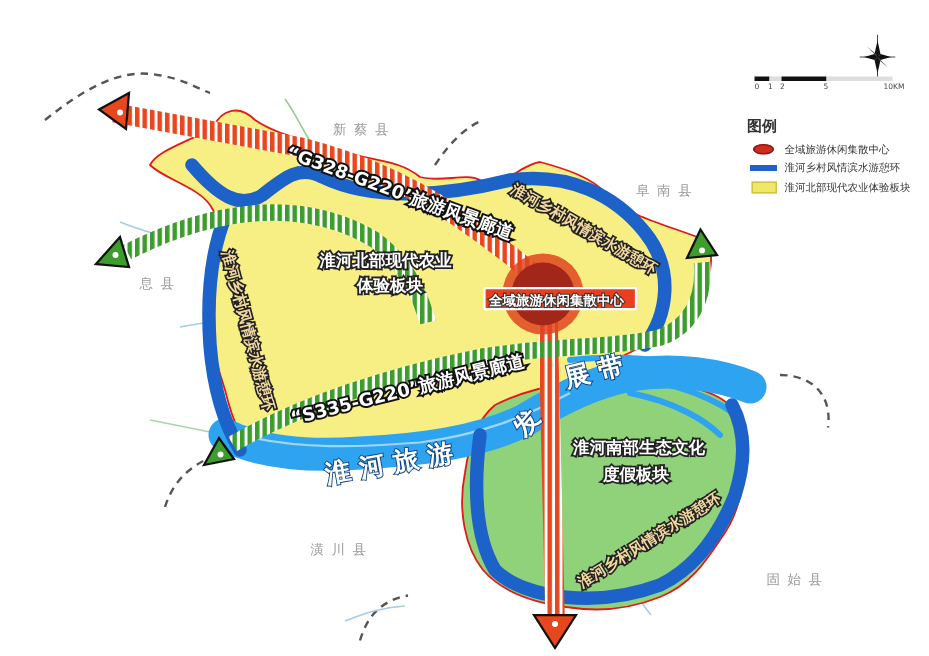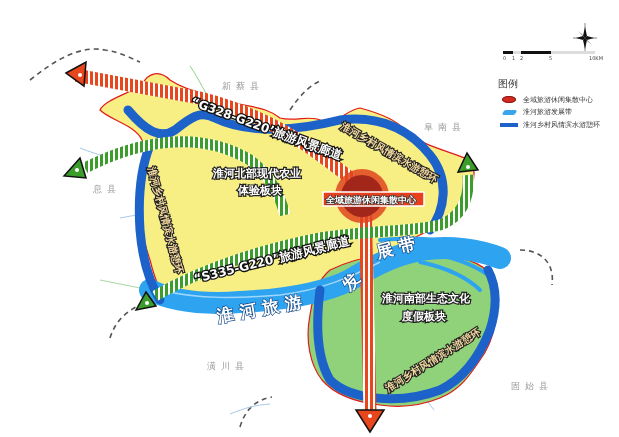--- a/index.html
+++ b/index.html
@@ -7,21 +7,21 @@
     #map-svg { position: absolute; left: 0; top: 0; width: 619px; height: 437px; }
     .county-label { font-size: 9px; fill: #9a9a9a; letter-spacing: 5px; }
     .zone-label { font-size: 11px; font-weight: bold; fill: #ffffff; stroke: #222222; stroke-width: 2.4px; paint-order: stroke; }
     .corridor-label { font-size: 12px; font-weight: bold; fill: #ffffff; stroke: #111111; stroke-width: 2.6px; paint-order: stroke; }
     .ring-label { font-size: 10px; font-weight: bold; fill: #f3d9a0; stroke: #222222; stroke-width: 2.2px; paint-order: stroke; }
     .belt-label { font-size: 17px; font-weight: bold; fill: #ffffff; stroke: #0a3f80; stroke-width: 1.2px; paint-order: stroke; letter-spacing: 6px; }
     .hub-label-bg { fill: #e8401f; stroke: #ffffff; stroke-width: 1.5px; }
     .hub-label { font-size: 9px; font-weight: bold; fill: #ffffff; stroke: #333; stroke-width: 1.4px; paint-order: stroke; }
 
     .legend { position: absolute; left: 498px; top: 77px; width: 120px; }
-    .legend-title { font-size: 10px; font-weight: normal; color: #333; margin-bottom: 3px; }
+    .legend-title { font-size: 10px; font-weight: bold; color: #333; margin-bottom: 3px; }
     .legend-item { display: flex; align-items: center; height: 11px; margin-bottom: 1.5px; }
     .legend-sym { width: 22px; height: 10px; display: flex; align-items: center; justify-content: center; margin-right: 3px; flex-shrink: 0; }
     .legend-text { font-size: 7px; color: #333; white-space: nowrap; }
     .sym-hub { width: 14px; height: 7px; background: #d32a1f; border-radius: 50%; box-shadow: 0 0 0 1px #8a1a12 inset; }
     .sym-belt { width: 13px; height: 5px; background: #3aa5ea; border-radius: 2px; transform: skewX(-25deg); }
     .sym-red-line { width: 18px; height: 0; border-top: 1.5px dotted #e0461b; position: relative; }
     .sym-green-line { width: 18px; height: 0; border-top: 1.5px dotted #3a9a2a; position: relative; }
     .sym-blue-bar { width: 18px; height: 4px; background: #1c62c9; }
     .sym-green-box { width: 15px; height: 6px; background: #79d065; border: 1px solid #5bb04a; }
     .sym-yellow-box { width: 15px; height: 6px; background: #f0e66a; border: 1px solid #d2c440; }
@@ -175,23 +175,23 @@
 <div class="legend">
   <div class="legend-title">图例</div>
   <div class="legend-item">
     <div class="legend-sym">
         <div class="sym-hub"></div>
       </div>
     <span class="legend-text">全域旅游休闲集散中心</span>
   </div>
   <div class="legend-item">
     <div class="legend-sym">
-        <div class="sym-belt"></div>
-      </div>
-    <span class="legend-text">淮河旅游发展带</span>
-  </div>
-  <div class="legend-item">
-    <div class="legend-sym">
         <div class="sym-blue-bar"></div>
       </div>
     <span class="legend-text">淮河乡村风情滨水游憩环</span>
   </div>
+  <div class="legend-item">
+    <div class="legend-sym">
+        <div class="sym-yellow-box"></div>
+      </div>
+    <span class="legend-text">淮河北部现代农业体验板块</span>
+  </div>
 </div>
 
 </body></html>

